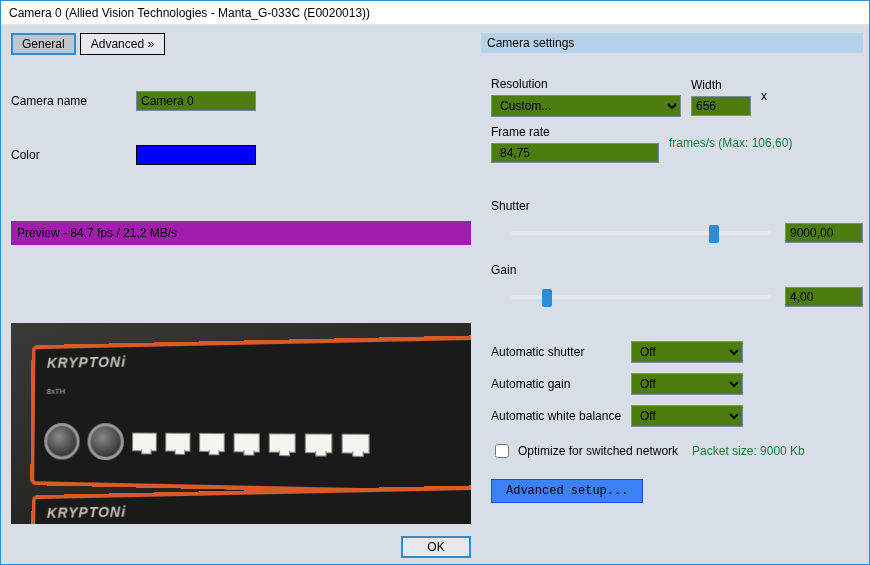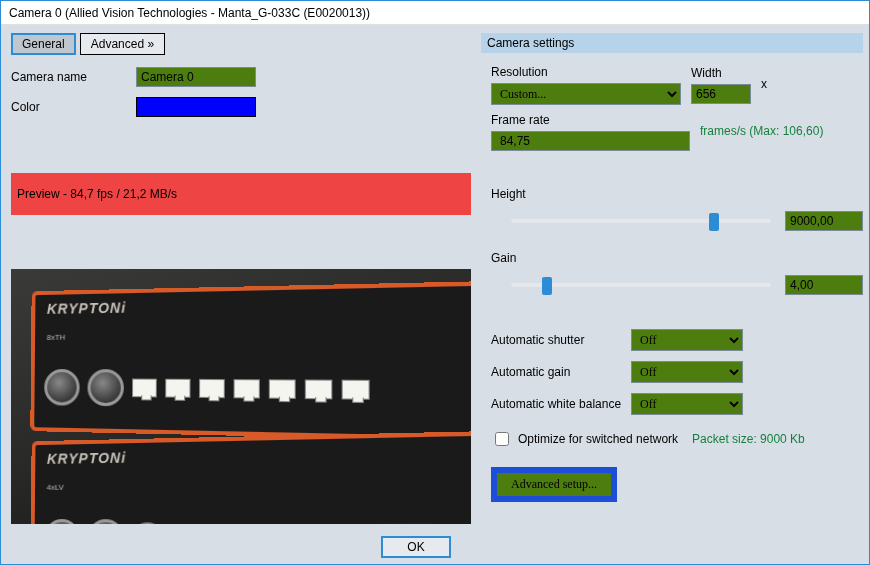--- a/index.html
+++ b/index.html
@@ -29,20 +29,21 @@
   .content {
     display: flex;
     flex-direction: row;
     height: calc(100% - 24px - 32px);
   }
   .left-panel {
     width: 480px;
     padding: 8px 10px;
     display: flex;
     flex-direction: column;
+    gap: 24px;
   }
   .right-panel {
     flex: 1;
     padding: 8px 10px 8px 0;
   }
   .tabs {
     display: flex;
     gap: 4px;
     margin-bottom: 12px;
   }
@@ -72,23 +73,23 @@
     font-size: 12px;
     height: 20px;
   }
   .name-input { width: 120px; }
   .color-swatch {
     width: 120px;
     height: 20px;
     border: 1px solid #000;
   }
   .preview-header {
-    background: #ef4444;
-    padding: 14px 6px;
-    margin-top: 46px;
+    background: #a21caf;
+    padding: 5px 6px;
+    margin-top: 22px;
     margin-bottom: 6px;
   }
   .preview-image {
     width: 460px;
     height: 310px;
     background: linear-gradient(160deg, #3a3a38 0%, #2a2a28 45%, #1a1a18 80%);
     position: relative;
     overflow: hidden;
     margin-top: 48px;
   }
@@ -129,31 +130,31 @@
   .bnc {
     width: 30px; height: 30px; border-radius: 50%;
     background: radial-gradient(circle at 40% 35%, #aaa, #555 60%, #222);
     border: 2px solid #888;
   }
   .cable { position:absolute; left:110px; bottom:34px; width:260px; height:16px; background:linear-gradient(#222,#000); border-radius:8px; transform:rotate(-3deg); }
 
   .section-title {
     background: #b7d3ea;
     padding: 3px 6px;
-    margin-bottom: 12px;
+    margin-bottom: 24px;
   }
   .settings { padding-left: 10px; }
   .row { display: flex; align-items: center; gap: 10px; margin-bottom: 8px; }
   .col { display: flex; flex-direction: column; }
   .col .lbl { margin-bottom: 4px; }
-  select.text-input { height: 22px; font-family: Liberation Serif, serif; }
+  select.text-input { height: 22px; }
   .w-res { width: 190px; }
   .w-wh { width: 60px; }
   .times { padding-bottom: 3px; }
-  .w-fr { width: 199px; padding-left: 8px; }
+  .w-fr { width: 168px; padding-left: 8px; }
   .hint { color: #15803d; padding-bottom: 2px; }
   .slider-row { display:flex; align-items:center; gap:14px; margin-top:6px; margin-bottom:20px;}
   .slider {
     flex: 0 0 260px;
     height: 20px;
     position: relative;
     margin-left: 20px;
   }
   .slider-track {
     position:absolute; top:8px; left:0; right:0; height:4px; background:#e4e8ec; border-radius:2px;
@@ -163,30 +164,30 @@
   }
   .slider-value { width: 78px; }
   .auto-row { display:flex; align-items:center; margin-bottom: 10px;}
   .auto-row .lbl { width: 140px; }
   .auto-row select { width: 112px; }
   .check-row { display:flex; align-items:center; gap:6px; margin-top:14px;}
   .packet { color:#15803d; margin-left:8px; }
   .adv-btn {
     margin-top: 18px;
     padding: 4px 14px;
-    border: 6px solid #1d4ed8;
-    background: #4d7c0f;
-    font-family: Liberation Serif, serif;
+    border: 1px solid #1d4ed8;
+    background: #3b82f6;
+    font-family: Liberation Mono, monospace;
     font-size: 12px;
     cursor: pointer;
   }
   .footer {
     position: absolute;
     bottom: 6px;
-    right: 418px;
+    right: 398px;
   }
   .ok-btn {
     width: 70px;
     padding: 2px 0;
     border: 2px solid #2c8dd6;
     background: #e6e9ed;
     font-family: inherit;
     font-size: 12px;
     cursor: pointer;
   }
@@ -270,21 +271,21 @@
           <div class="col">
             <span class="lbl">Frame rate</span>
             <input class="text-input w-fr" value="84,75" style="">
           </div>
           <span class="hint">frames/s (Max: 106,60)</span>
         </div>
 
         <div style="height:28px"></div>
 
         <div class="col">
-          <span class="lbl">Height</span>
+          <span class="lbl">Shutter</span>
           <div class="slider-row">
             <div class="slider">
               <div class="slider-track"></div>
               <div class="slider-thumb" id="shutter-thumb" style="left: 76%;"></div>
             </div>
             <input class="text-input slider-value" value="9000,00" style="">
           </div>
         </div>
 
         <div class="col">

